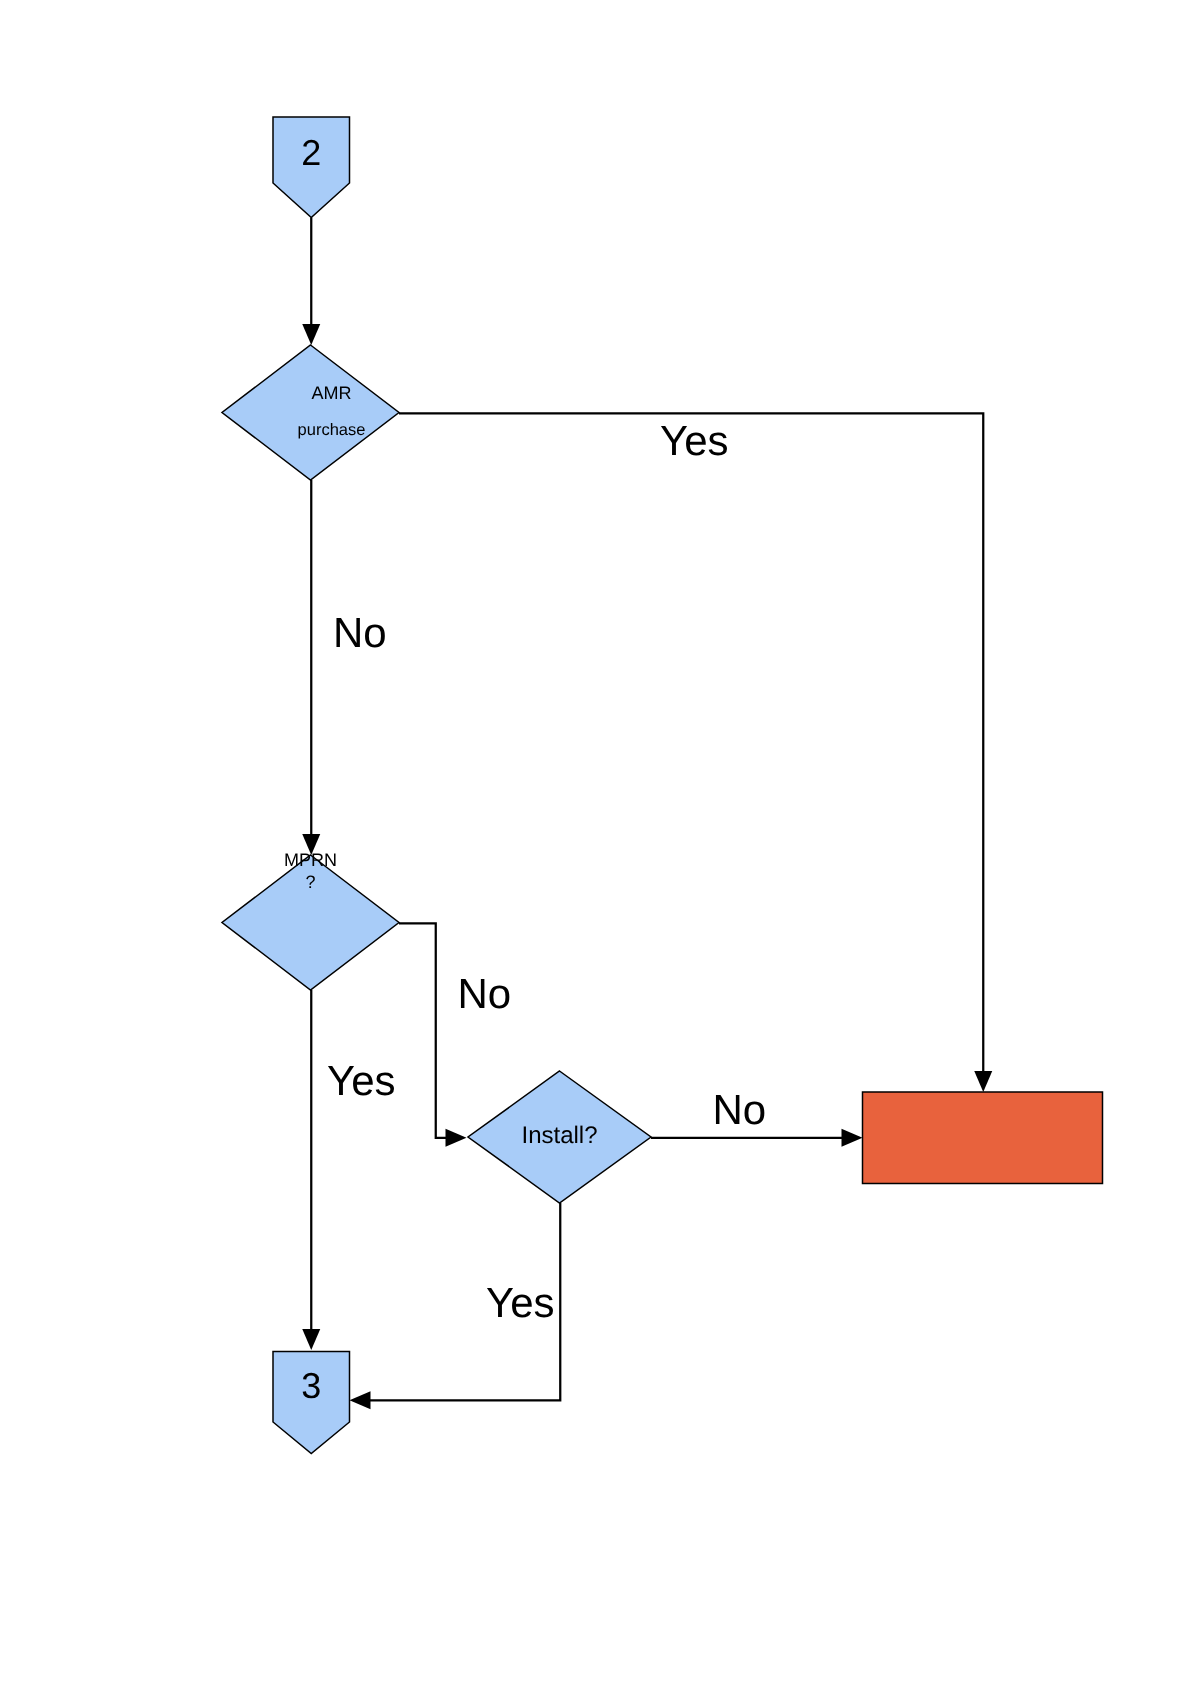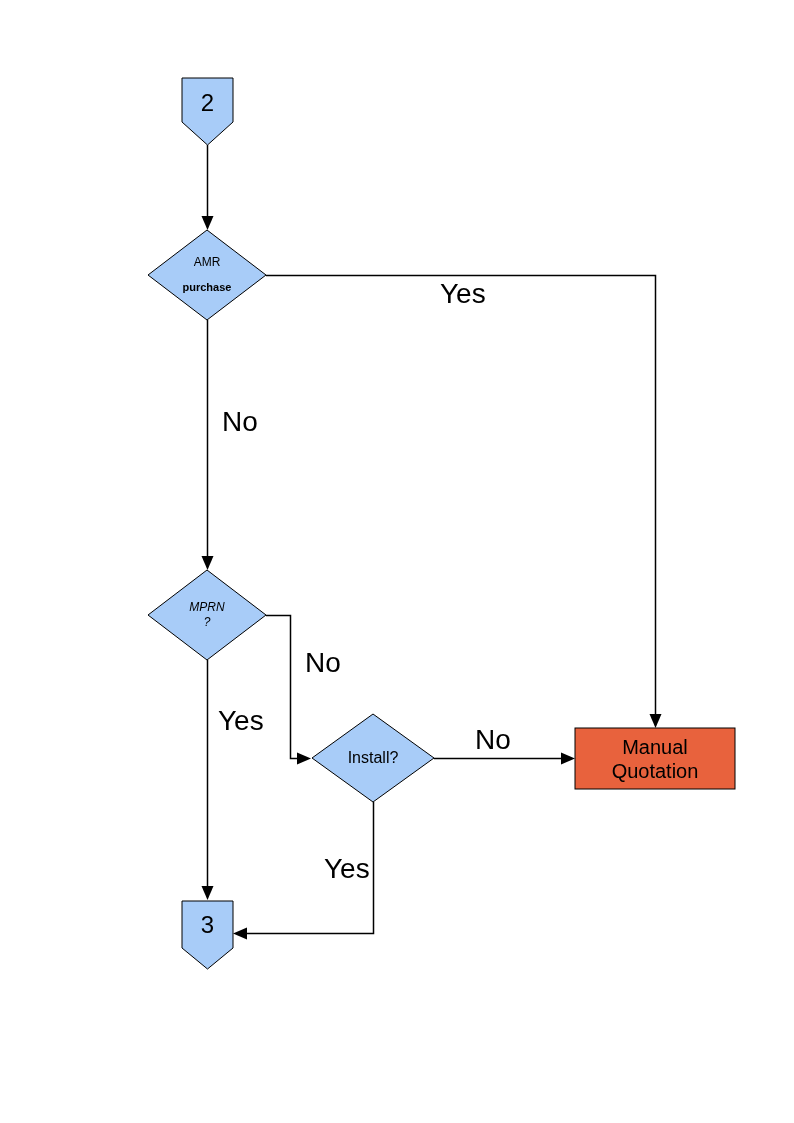--- a/index.html
+++ b/index.html
@@ -33,21 +33,20 @@
     line-height: 1.25;
   }
   .connector-digit {
     font-size: 24px;
   }
   .diamond-line1 {
     font-size: 12px;
   }
   .diamond-line2 {
     font-size: 11px;
-    font-weight: bold;
   }
   .install-label {
     font-size: 16px;
   }
   .mq-text {
     font-size: 20px;
     line-height: 1.2;
   }
   .mq-inner {
     width: 104px;
@@ -85,35 +84,32 @@
     <polygon points="182,78 233,78 233,122 207.5,145 182,122" stroke="#000" stroke-width="1" fill="#A8CCF8"></polygon>
     <polygon points="207,230 266,275 207,320 148,275" stroke="#000" stroke-width="1" fill="#A8CCF8"></polygon>
     <polygon points="207,570 266,615 207,660 148,615" stroke="#000" stroke-width="1" fill="#A8CCF8"></polygon>
     <polygon points="373,714 434,758 373,802 312,758" stroke="#000" stroke-width="1" fill="#A8CCF8"></polygon>
     <rect x="575" y="728" width="160" height="61" stroke="#000" stroke-width="1" fill="#E8623D"></rect>
     <polygon points="182,901 233,901 233,948 207.5,969 182,948" stroke="#000" stroke-width="1" fill="#A8CCF8"></polygon>
   </svg>
 
   <div class="overlay node-text connector-digit" style="left:182px; top:80px; width:51px; height:46px;">2</div>
 
-  <div class="overlay node-text" style="left:148px; top:230px; width:118px; height:90px;gap:11px;">
+  <div class="overlay node-text" style="left:162px; top:230px; width:118px; height:90px;gap:11px;">
     <span class="diamond-line1">AMR</span>
     <span class="diamond-line2">purchase</span>
   </div>
 
-  <div class="overlay node-text" style="left:148px; top:570px; width:118px; height:90px;font-style:italic;">
+  <div class="overlay node-text" style="left:148px; top:536px; width:118px; height:90px;">
     <span class="diamond-line1">MPRN</span>
     <span class="diamond-line1">?</span>
   </div>
 
   <div class="overlay node-text install-label" style="left:312px; top:714px; width:122px; height:88px;">Install?</div>
 
-  <div class="overlay node-text mq-text" style="left:575px; top:728px; width:160px; height:61px;">
-    <span class="mq-inner">Manual Quotation</span>
-  </div>
 
   <div class="overlay node-text connector-digit" style="left:182px; top:901px; width:51px; height:48px;">3</div>
 
   <div class="overlay edge-label" style="left:440px; top:279px;">Yes</div>
   <div class="overlay edge-label" style="left:222px; top:407px;">No</div>
   <div class="overlay edge-label" style="left:305px; top:648px;">No</div>
   <div class="overlay edge-label" style="left:218px; top:706px;">Yes</div>
   <div class="overlay edge-label" style="left:475px; top:725px;">No</div>
   <div class="overlay edge-label" style="left:324px; top:854px;">Yes</div>
 

